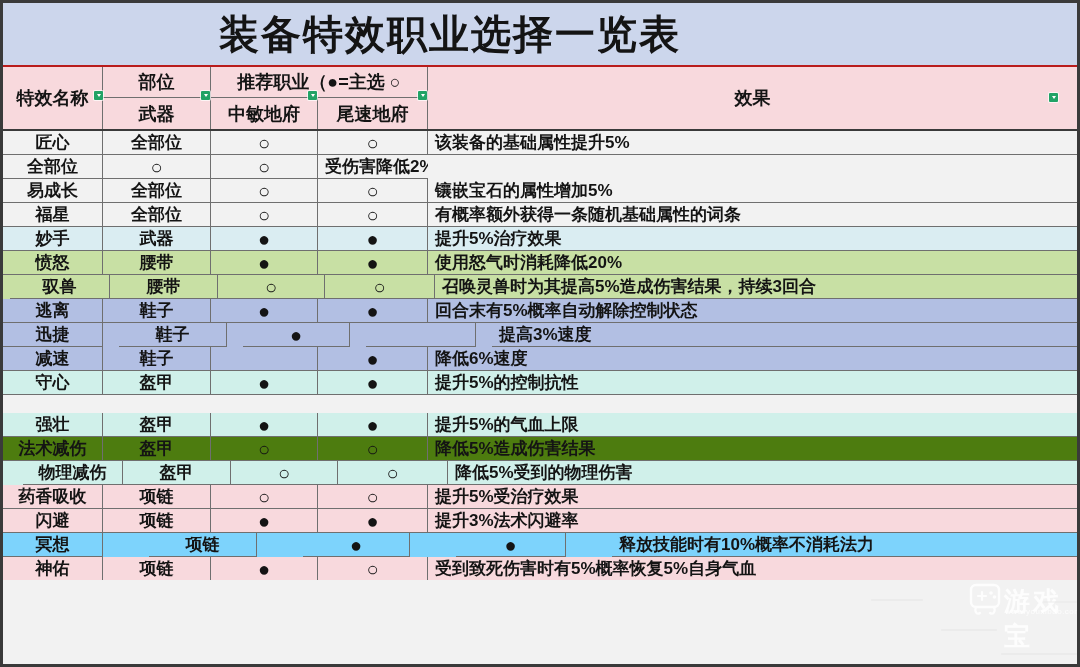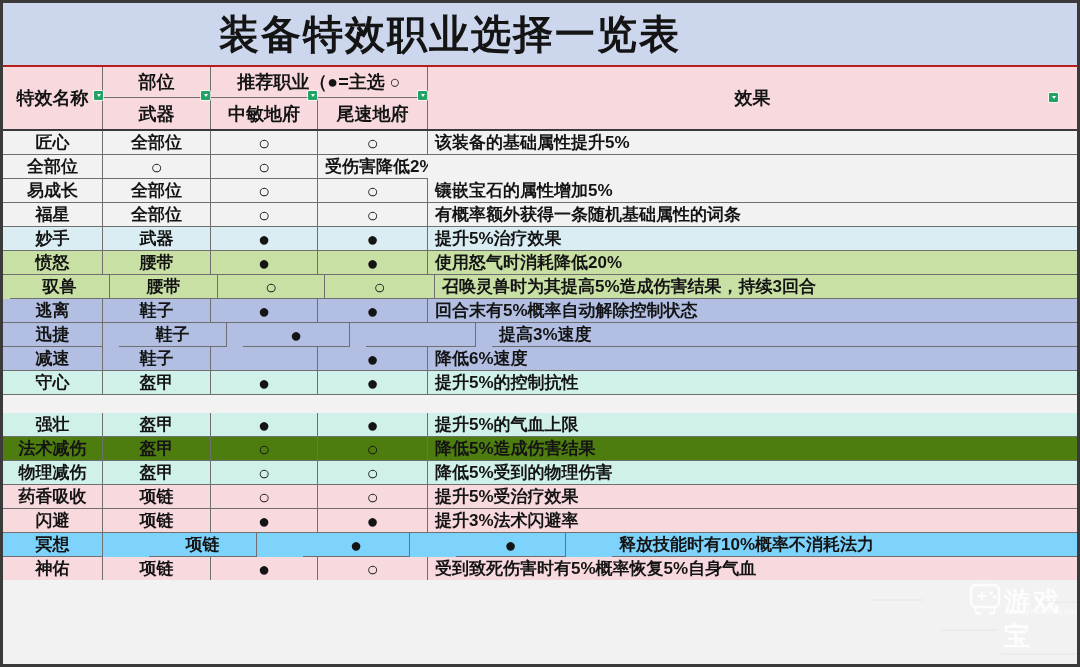--- a/index.html
+++ b/index.html
@@ -185,21 +185,21 @@
       <div class="td c-mark">●</div>
       <div class="td c-effect">提升5%的气血上限</div>
     </div>
       <div class="trow" style="background: #4d7c0f;">
       <div class="td c-name">法术减伤</div>
       <div class="td c-slot">盔甲</div>
       <div class="td c-mark">○</div>
       <div class="td c-mark">○</div>
       <div class="td c-effect">降低5%造成伤害结果</div>
     </div>
-      <div class="trow" style="background: rgb(208, 240, 234);">
+      <div class="trow" style="background: rgb(208, 240, 234); padding-left: 20px;">
       <div class="td c-name">物理减伤</div>
       <div class="td c-slot">盔甲</div>
       <div class="td c-mark">○</div>
       <div class="td c-mark">○</div>
       <div class="td c-effect">降低5%受到的物理伤害</div>
     </div>
       <div class="trow" style="background: rgb(248, 217, 221);">
       <div class="td c-name">药香吸收</div>
       <div class="td c-slot">项链</div>
       <div class="td c-mark">○</div>

